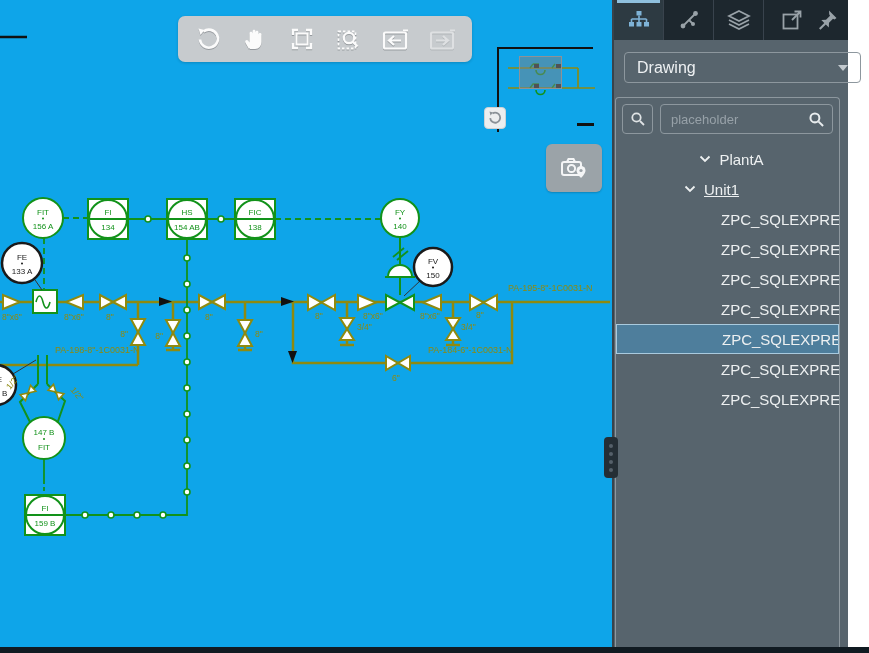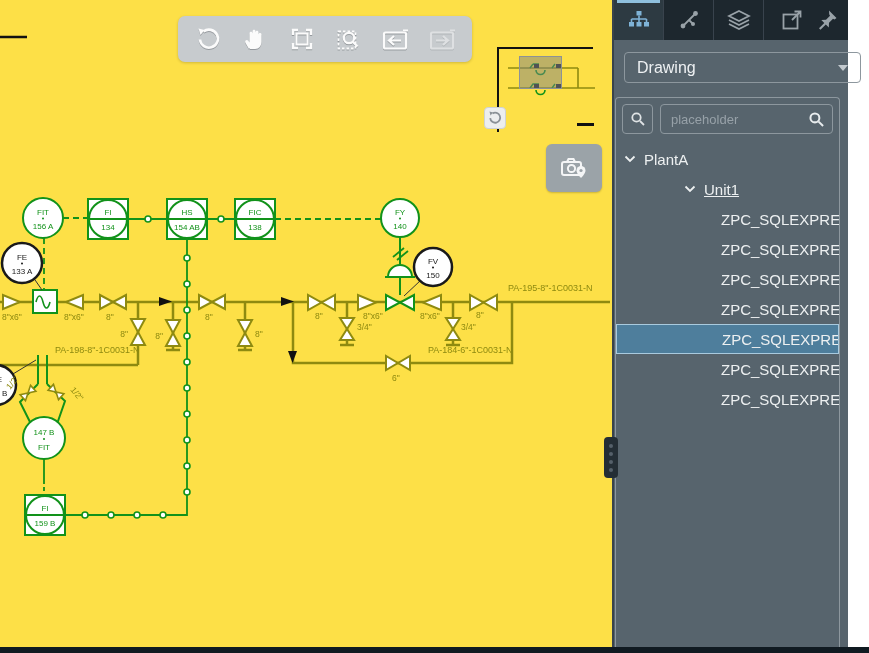--- a/index.html
+++ b/index.html
@@ -1,20 +1,20 @@
 <!DOCTYPE html>
 <html><head>
 <meta charset="utf-8">
 <style>
   * { margin:0; padding:0; box-sizing:border-box; }
   body { font-family:"Liberation Sans", sans-serif; background:#fff; }
   .app { position:relative; width:869px; height:653px; overflow:hidden; background:#fff; }
 
   
-  .canvas { position:absolute; left:0; top:0; width:696px; height:653px; background:#fde047; }
+  .canvas { position:absolute; left:0; top:0; width:696px; height:653px; background:#0ea5e9; }
 
   
   .toolbar { position:absolute; left:178px; top:16px; width:294px; height:46px;
     background:#c7cbce; border-radius:7px; box-shadow:0 1px 3px rgba(0,0,0,.18);
     display:flex; align-items:center; justify-content:space-between; padding:0 13px; }
   .tbtn { width:34px; height:34px; display:flex; align-items:center; justify-content:center;
     background:none; border:none; cursor:pointer; }
   .tbtn svg { filter:drop-shadow(0 1px 0 rgba(90,95,100,.45)); }
   .tbtn.disabled { opacity:.45; }
 
@@ -60,21 +60,21 @@
   .search-box input { width:100%; height:30px; background:transparent; border:1px solid #8d979e;
     border-radius:4px; color:#eef1f3; font-size:13px; padding:0 30px 0 10px;
     font-family:"Liberation Sans", sans-serif; }
   .search-box input::placeholder { color:#97a1a8; }
   .search-box .sicon { position:absolute; right:8px; top:7px; }
 
   .tree { margin-top:4px; }
   .trow { height:30px; display:flex; align-items:center; color:#edf0f1; font-size:15px;
     cursor:pointer; white-space:nowrap; overflow:hidden; }
   .trow .chev { width:12px; margin-right:8px; flex:0 0 auto; display:flex; }
-  .d0 { padding-left:8px; } .d1 { padding-left:41px; } .d2 { padding-left:68px;text-decoration:underline; }
+  .d0 { padding-left:8px;justify-content:center; } .d1 { padding-left:41px; } .d2 { padding-left:68px;text-decoration:underline; }
   .d3 { padding-left:105px; }
   .trow.selected { background:#4e7e9c; border:1px solid #a9cade; height:30px; }
 
   .drag-handle { position:absolute; left:604px; top:437px; width:14px; height:41px;
     background:#242e35; border-radius:4px; cursor:ew-resize; display:flex; flex-direction:column;
     align-items:center; justify-content:center; gap:4px; }
   .drag-handle i { width:4px; height:4px; border-radius:50%; background:#55606a; display:block; }
 
   .bottom-bar { position:absolute; left:0; bottom:0; width:869px; height:6px; background:#101a21; }
 

